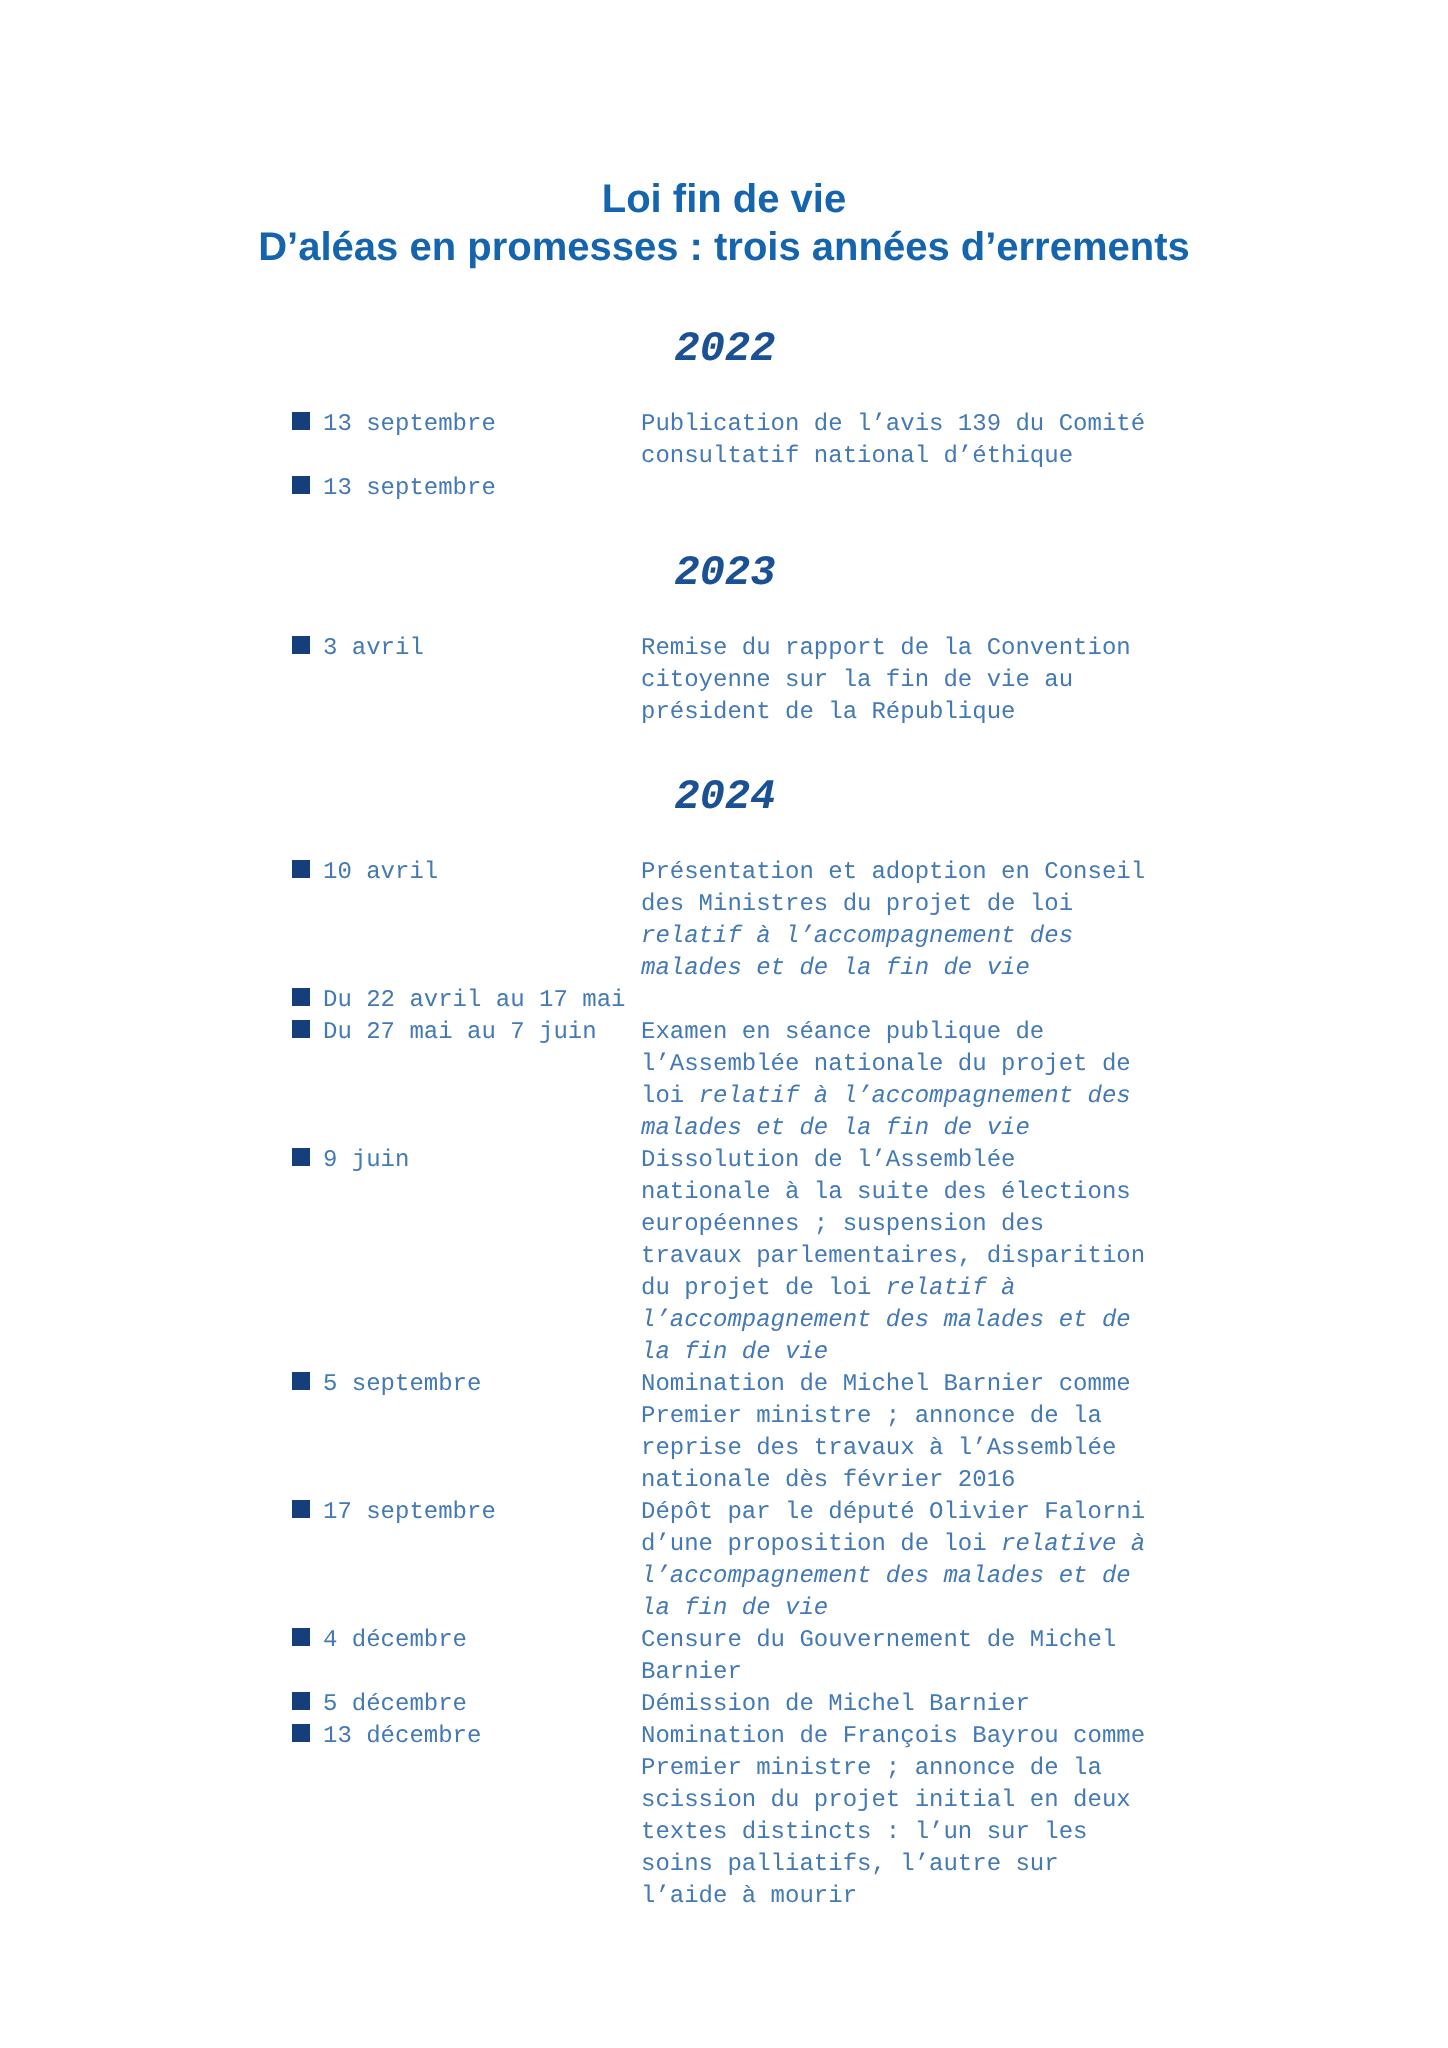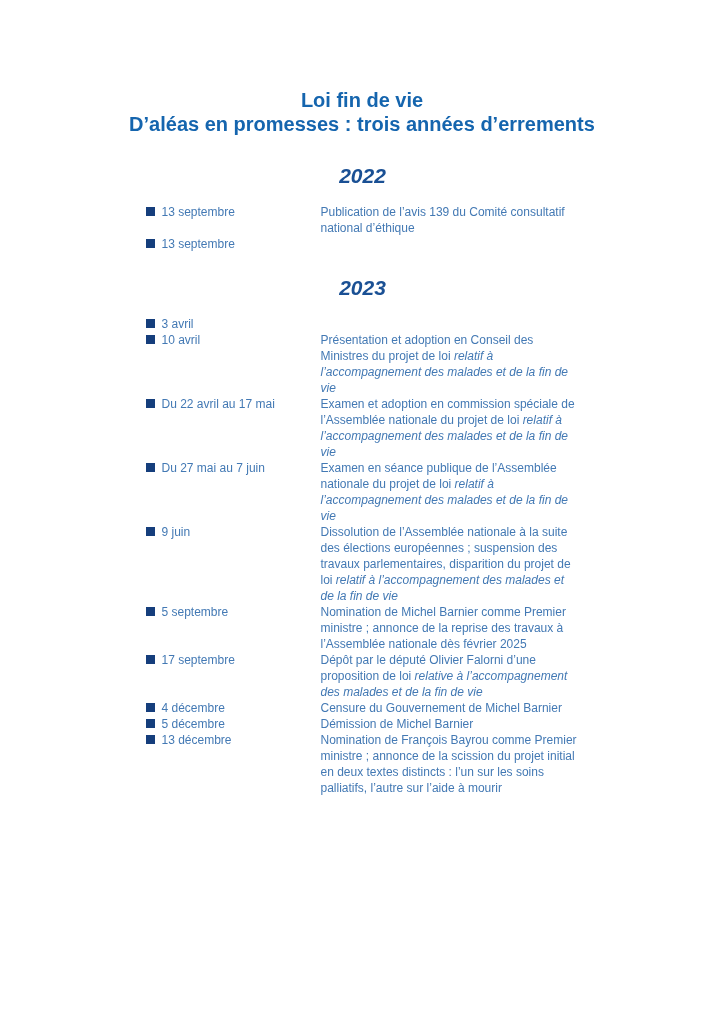--- a/index.html
+++ b/index.html
@@ -21,21 +21,21 @@
     background: var(--yellowSquare, #f8ec7c);
   }
   .doc-title {
     margin: 88px 40px 0 40px;
     text-align: center;
     color: var(--titleBlue, #1565ae);
     font-size: 20px;
     line-height: 24px;
     font-weight: bold;
   }
-  .timeline { margin: 0 84px 0 85px; }
+  .timeline { margin: 0 84px 0 85px; font-family: Liberation Mono, monospace; }
   .year-heading {
     text-align: center;
     color: var(--yearBlue, #1a5094);
     font-size: 21px;
     line-height: 24px;
     font-weight: bold;
     font-style: italic;
     margin: 24px 0 16px 0;
   }
   .section:first-child .year-heading { margin-top: 28px; }
@@ -117,42 +117,43 @@
   </div>
     </div>
 
     <div class="section">
       <div class="year-heading">2023</div>
       <div class="entries">
     <div class="entry">
       <div class="date-cell">
         <span class="bullet"></span><span>3 avril</span>
       </div>
+      <div class="desc">
+        <span>Remise du rapport de la Convention citoyenne sur la fin de vie au président de la République</span>
+      </div>
     </div>
   </div>
     </div>
 
     <div class="section">
+      <div class="year-heading">2024</div>
       <div class="entries">
     <div class="entry">
       <div class="date-cell">
         <span class="bullet"></span><span>10 avril</span>
       </div>
       <div class="desc">
         <span>Présentation et adoption en Conseil des Ministres du projet de loi </span><em>relatif à l’accompagnement des malades et de la fin de vie</em>
       </div>
     </div>
 
     <div class="entry">
       <div class="date-cell">
         <span class="bullet"></span><span>Du 22 avril au 17 mai</span>
       </div>
-      <div class="desc">
-        <span>Examen et adoption en commission spéciale de l’Assemblée nationale du projet de loi </span><em>relatif à l’accompagnement des malades et de la fin de vie</em>
-      </div>
     </div>
 
     <div class="entry">
       <div class="date-cell">
         <span class="bullet"></span><span>Du 27 mai au 7 juin</span>
       </div>
       <div class="desc">
         <span>Examen en séance publique de l’Assemblée nationale du projet de loi </span><em>relatif à l’accompagnement des malades et de la fin de vie</em>
       </div>
     </div>
@@ -164,21 +165,21 @@
       <div class="desc">
         <span>Dissolution de l’Assemblée nationale à la suite des élections européennes ; suspension des travaux parlementaires, disparition du projet de loi </span><em>relatif à l’accompagnement des malades et de la fin de vie</em>
       </div>
     </div>
 
     <div class="entry">
       <div class="date-cell">
         <span class="bullet"></span><span>5 septembre</span>
       </div>
       <div class="desc">
-        <span>Nomination de Michel Barnier comme Premier ministre ; annonce de la reprise des travaux à l’Assemblée nationale dès février 2025</span>
+        <span>Nomination de Michel Barnier comme Premier ministre ; annonce de la reprise des travaux à l’Assemblée nationale dès février 2016</span>
       </div>
     </div>
 
     <div class="entry">
       <div class="date-cell">
         <span class="bullet"></span><span>17 septembre</span>
       </div>
       <div class="desc">
         <span>Dépôt par le député Olivier Falorni d’une proposition de loi </span><em>relative à l’accompagnement des malades et de la fin de vie</em>
       </div>

